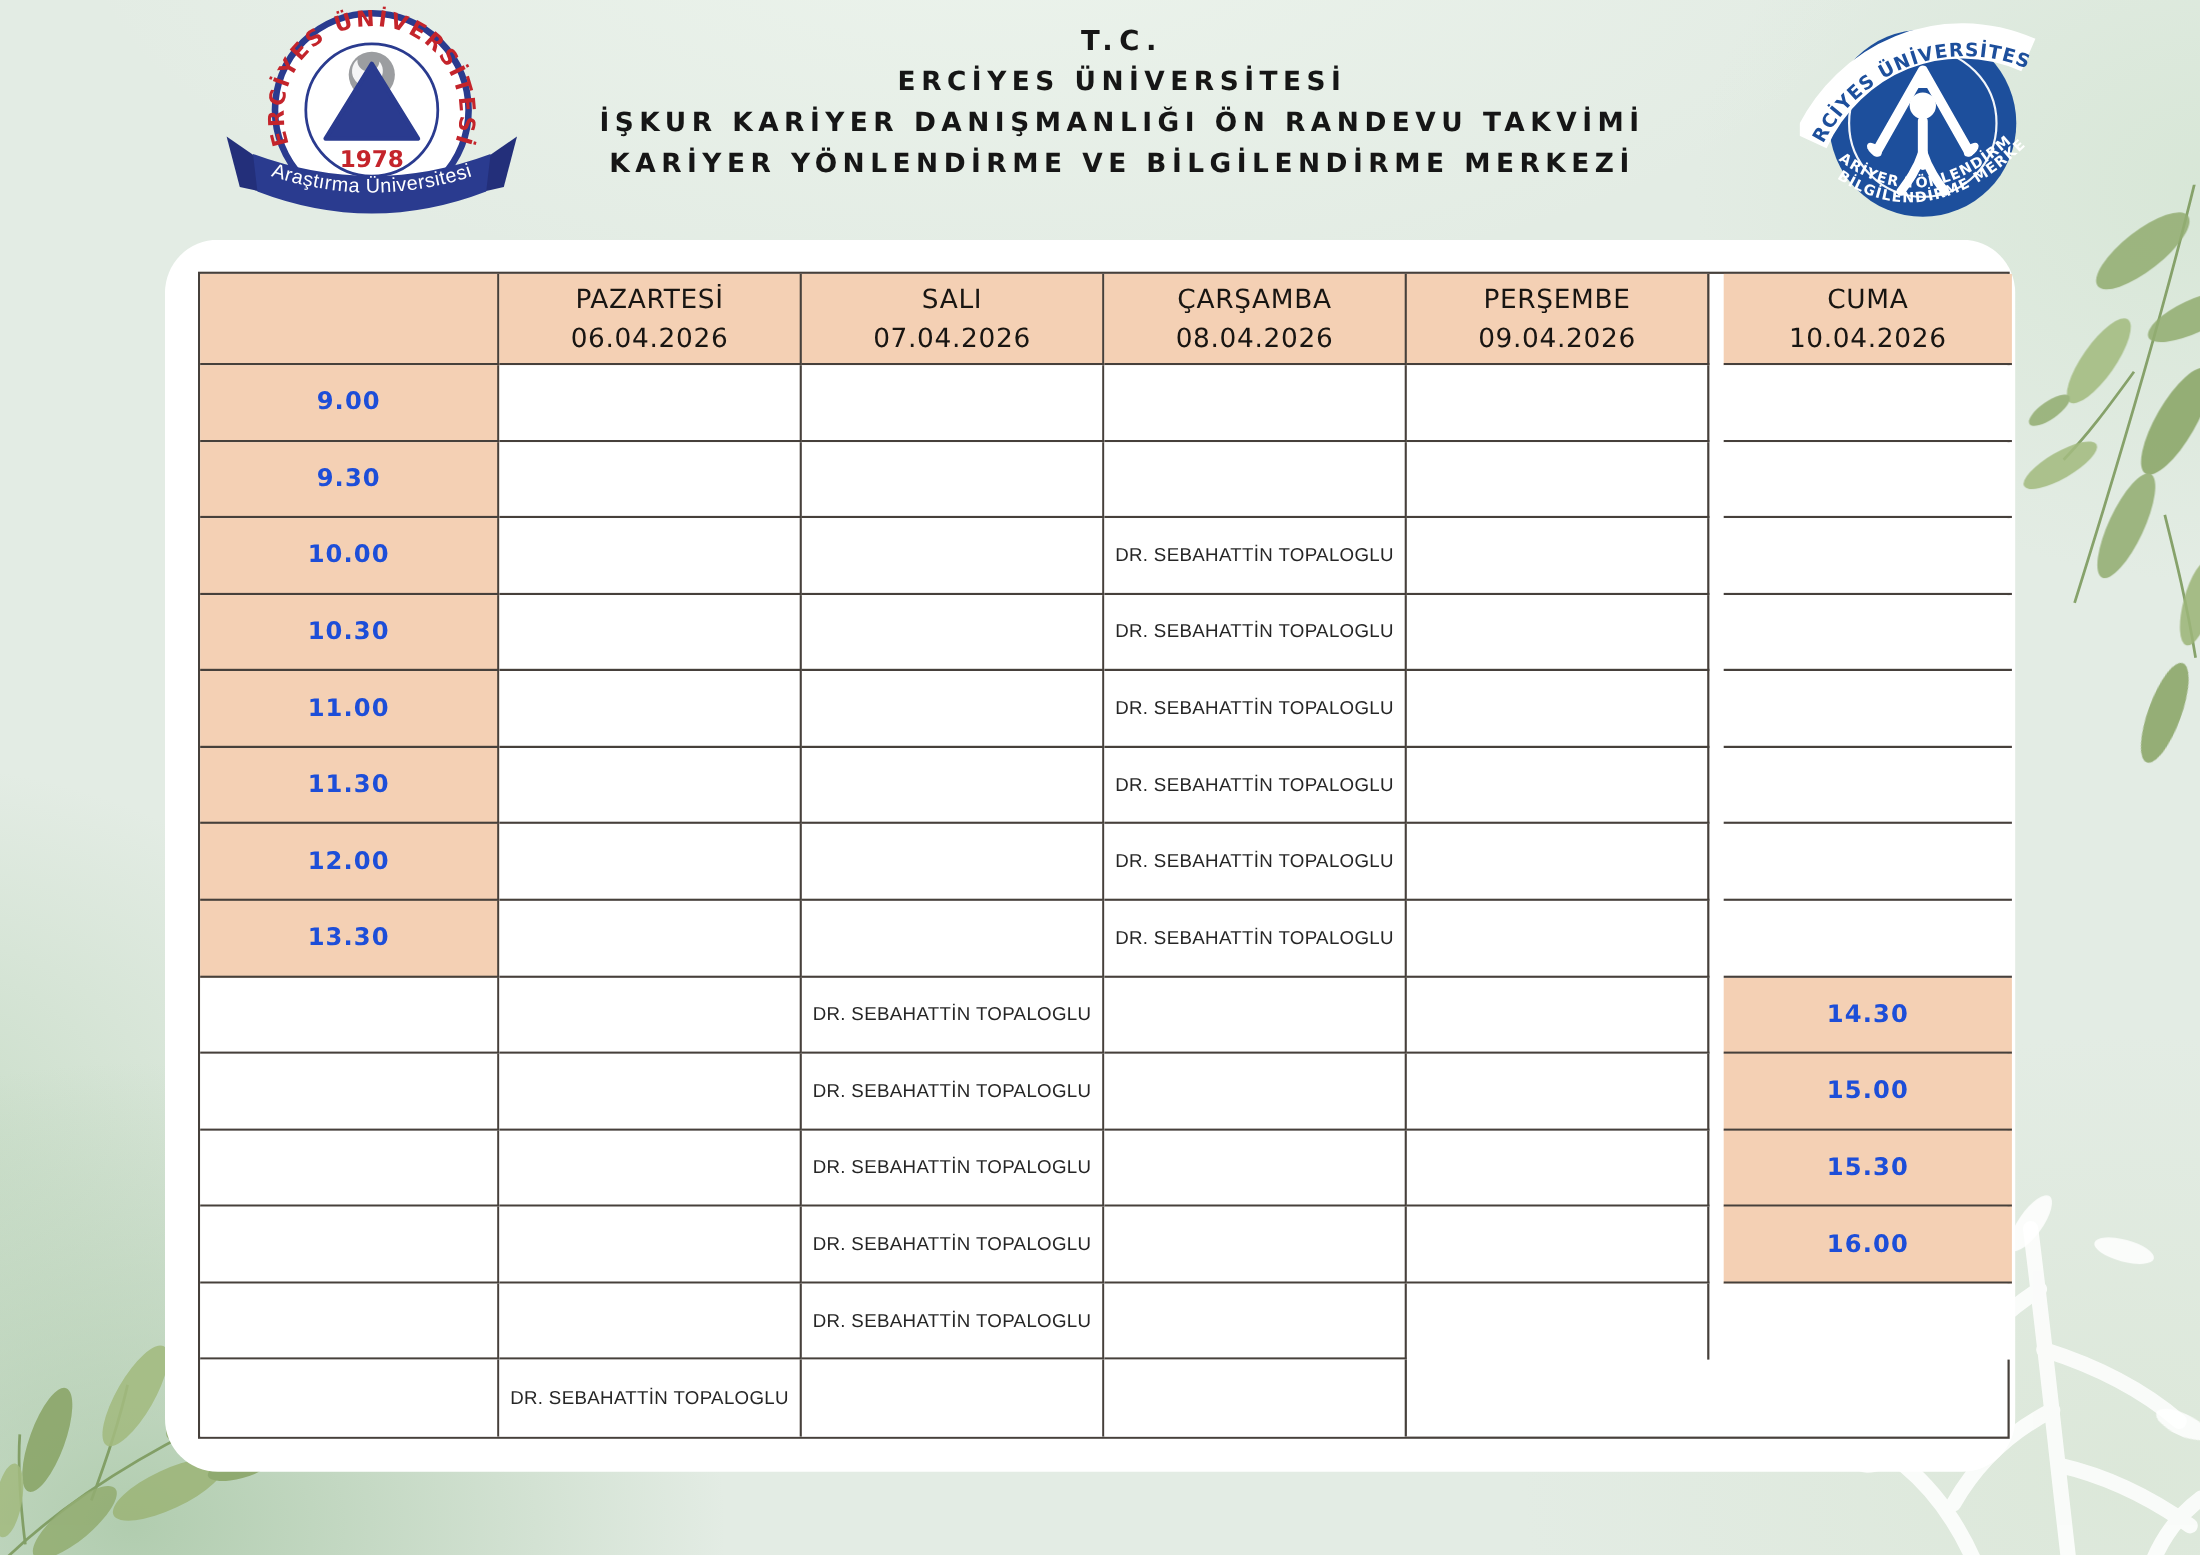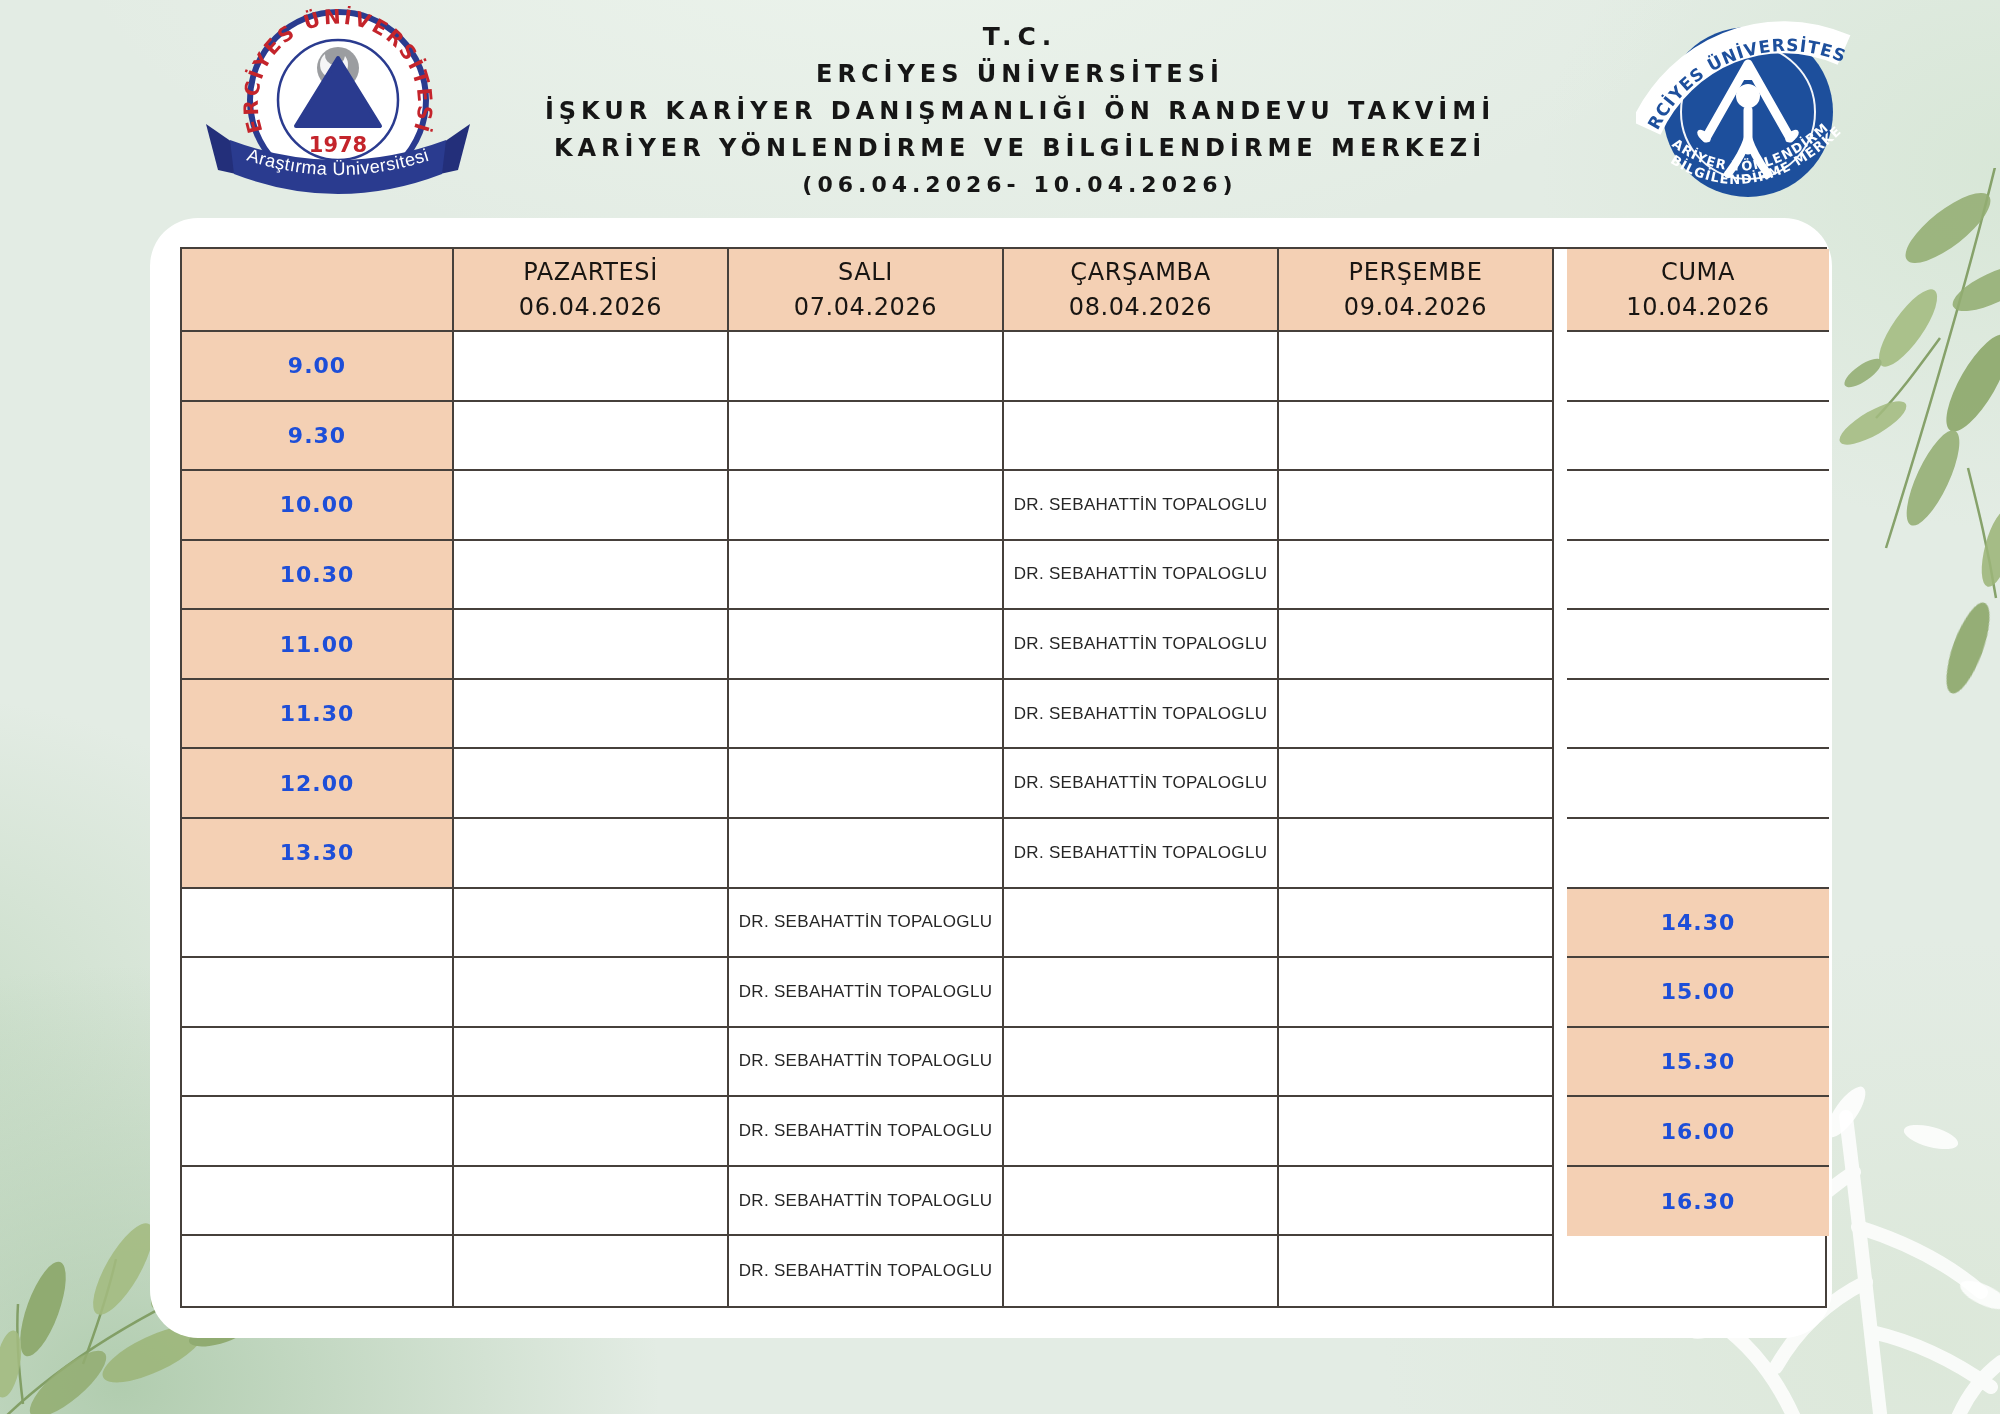--- a/index.html
+++ b/index.html
@@ -177,21 +177,20 @@
     <text font-size="13" font-weight="bold" fill="#ffffff" letter-spacing="1.2" font-family="DejaVu Sans, sans-serif">
       <textPath href="#careerArc2" startOffset="50%" text-anchor="middle">VE BİLGİLENDİRME MERKEZİ</textPath>
     </text>
   </svg>
 
   <div class="title-block">
     <div class="title-line small">T.C.</div>
     <div class="title-line">ERCİYES ÜNİVERSİTESİ</div>
     <div class="title-line">İŞKUR KARİYER DANIŞMANLIĞI ÖN RANDEVU TAKVİMİ</div>
     <div class="title-line">KARİYER YÖNLENDİRME VE BİLGİLENDİRME MERKEZİ</div>
-    <div class="title-line dates">(06.04.2026- 10.04.2026)</div>
   </div>
 
   <div class="card">
     <div class="grid">
         <div class="cell head">
           <span></span>
           <span></span>
         </div>
         <div class="cell head">
           <span>PAZARTESİ</span>
@@ -283,21 +282,20 @@
         <div class="cell bodycell"></div>
         <div class="cell bodycell">DR. SEBAHATTİN TOPALOGLU</div>
         <div class="cell bodycell"></div>
         <div class="cell bodycell"></div>
         <div class="cell timecell">16.00</div>
         <div class="cell bodycell"></div>
         <div class="cell bodycell"></div>
         <div class="cell bodycell">DR. SEBAHATTİN TOPALOGLU</div>
         <div class="cell bodycell"></div>
         <div class="cell bodycell"></div>
-        <div class="cell timecell">16.30</div>
         <div class="cell bodycell"></div>
         <div class="cell bodycell"></div>
         <div class="cell bodycell">DR. SEBAHATTİN TOPALOGLU</div>
         <div class="cell bodycell"></div>
         <div class="cell bodycell"></div>
       </div>
   </div>
 
 </div>
 

